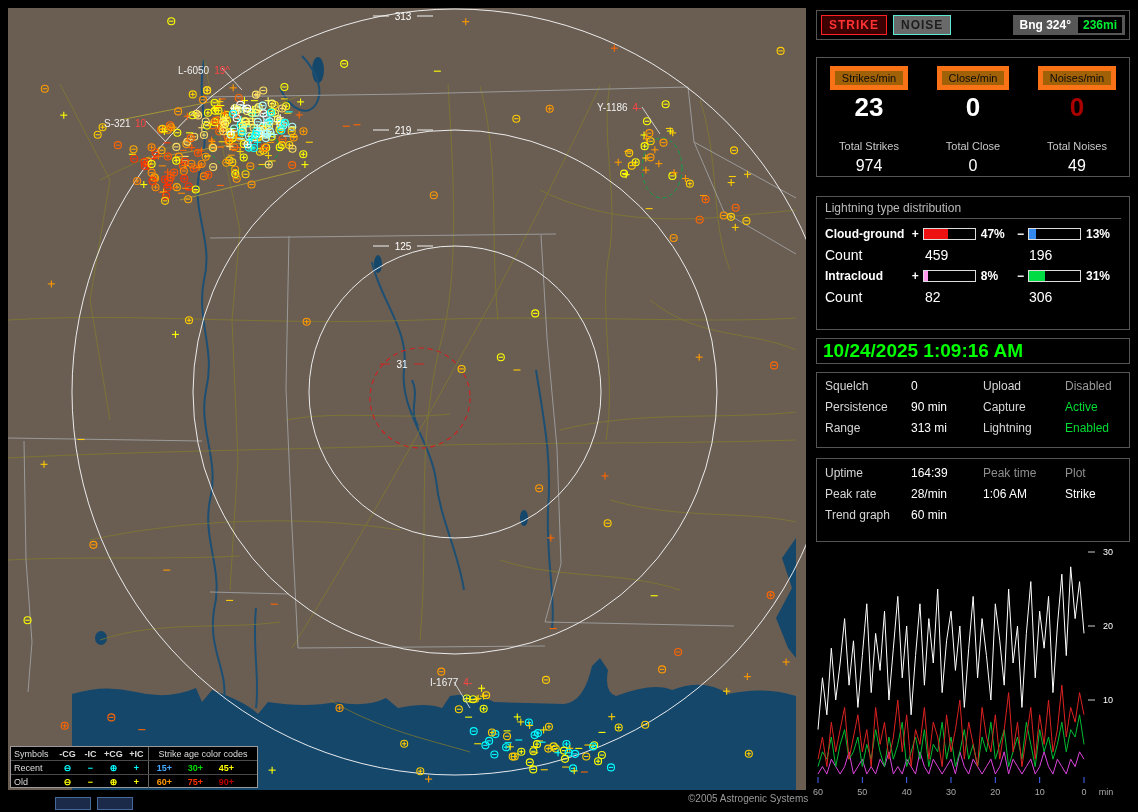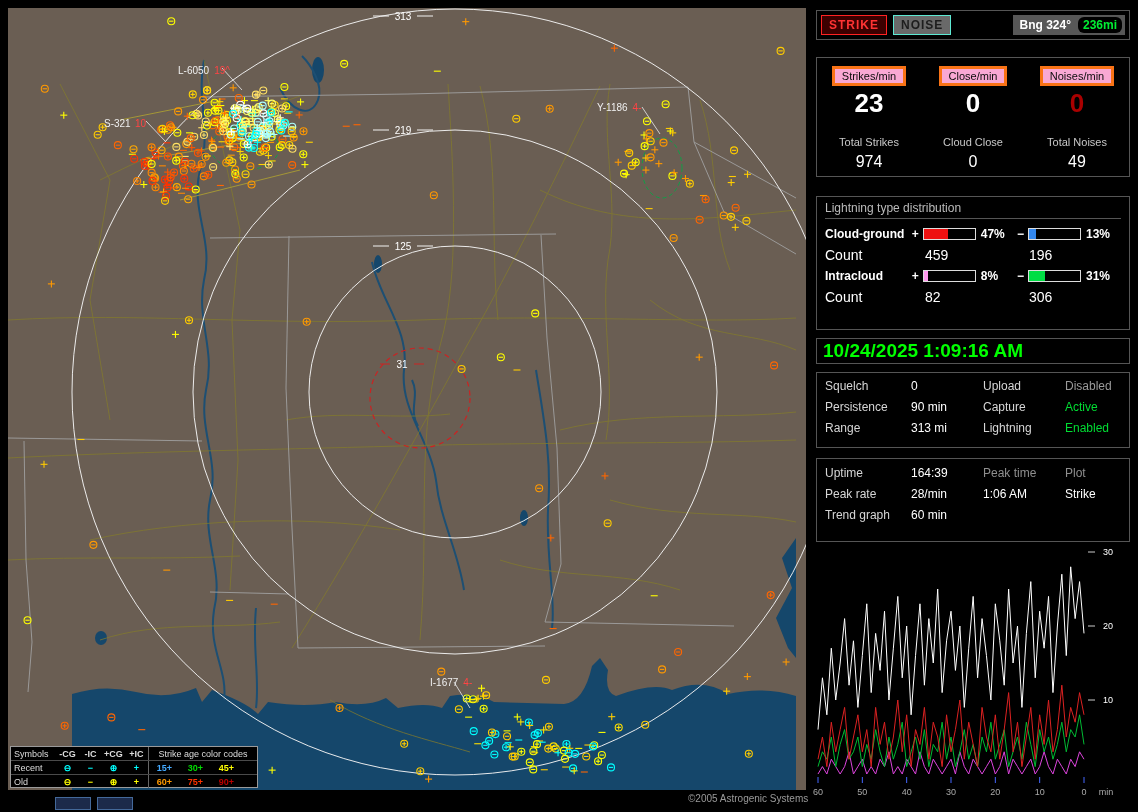--- a/index.html
+++ b/index.html
@@ -29,26 +29,26 @@
   .sbox{position:absolute;left:816px;width:314px;background:#000;border:1px solid #555;
         box-sizing:border-box;color:#fff;}
   
   #box-top{top:10px;height:30px;display:flex;align-items:center;gap:6px;padding:0 4px;}
   .btn-strike{background:#3c0000;border:1px solid #ff2222;color:#ff3333;font-weight:bold;
               font-size:12px;padding:2px 7px;letter-spacing:1px;cursor:default;}
   .btn-noise{background:#696969;border:1px solid #5eead4;color:#1d1d1d;font-weight:bold;
              font-size:12px;padding:2px 7px;letter-spacing:1px;cursor:default;}
   .bng-group{margin-left:auto;background:#575757;display:flex;align-items:center;padding:2px 3px;gap:4px;}
   .bng-label{color:#fff;font-weight:bold;font-size:12px;padding:0 3px;}
-  .bng-range{background:#000;color:#00ee33;font-weight:bold;font-size:12px;padding:1px 5px;border-radius:6px;}
+  .bng-range{background:#000;color:#00ee33;font-weight:bold;font-size:12px;padding:1px 5px;}
 
   
   #box-stats{top:57px;height:120px;display:flex;}
   .stat-col{flex:1;display:flex;flex-direction:column;align-items:center;padding-top:8px;}
-  .stat-chip{background:#f9a8d4;color:#0c0c0c;font-size:11px;padding:1px 7px;border:3px solid #f97316;}
+  .stat-chip{background:#a16207;color:#0c0c0c;font-size:11px;padding:1px 7px;border:5px solid #f97316;}
   .stat-rate{font-size:26px;font-weight:bold;margin-top:4px;line-height:1;}
   .stat-total-label{color:#c8c8c8;font-size:11px;margin-top:20px;text-align:right;}
   .stat-total{font-size:16px;margin-top:5px;}
 
   
   #box-dist{top:196px;height:134px;padding:4px 8px;}
   .dist-title{color:#bbb;font-size:12px;border-bottom:1px solid #555;padding-bottom:3px;margin-bottom:7px;}
   .dist-row{display:flex;align-items:center;height:16px;margin-top:2px;font-size:12px;}
   .dist-name{width:88px;font-weight:bold;}
   .dist-sign{width:10px;text-align:center;font-weight:bold;}
@@ -1173,21 +1173,21 @@
   <div class="sbox" id="box-stats">
     <div class="stat-col">
       <span class="stat-chip">Strikes/min</span>
       <span class="stat-rate" style="color: rgb(255, 255, 255);">23</span>
       <span class="stat-total-label">Total Strikes</span>
       <span class="stat-total">974</span>
     </div>
     <div class="stat-col">
       <span class="stat-chip">Close/min</span>
       <span class="stat-rate" style="color: rgb(255, 255, 255);">0</span>
-      <span class="stat-total-label">Cloud Close</span>
+      <span class="stat-total-label">Total Close</span>
       <span class="stat-total">0</span>
     </div>
     <div class="stat-col">
       <span class="stat-chip">Noises/min</span>
       <span class="stat-rate" style="color: rgb(170, 0, 0);">0</span>
       <span class="stat-total-label">Total Noises</span>
       <span class="stat-total">49</span>
     </div>
   </div>
 

